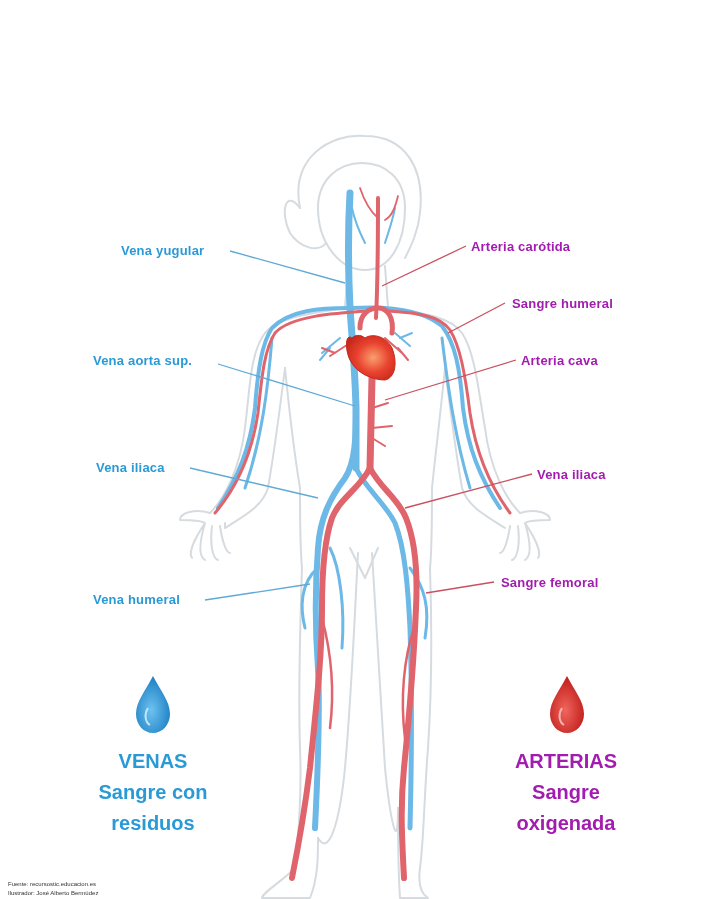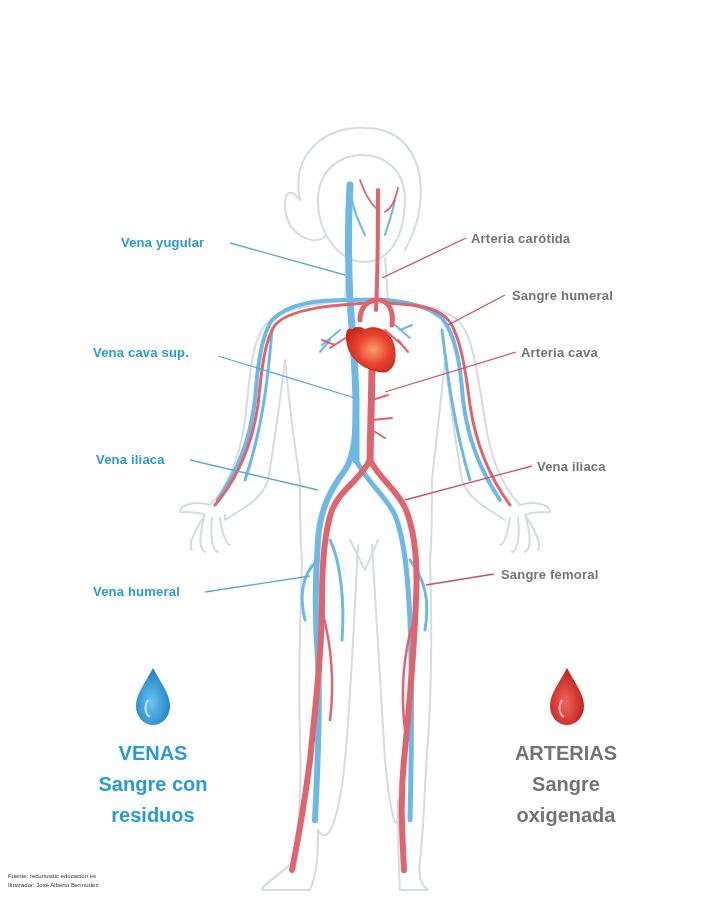--- a/index.html
+++ b/index.html
@@ -1,20 +1,20 @@
 <!DOCTYPE html>
 <html><head>
 <meta charset="utf-8">
 <style>
   html, body { margin: 0; padding: 0; background: #ffffff; }
   body { width: 720px; height: 899px; position: relative; overflow: hidden; font-family: "Liberation Sans", "DejaVu Sans", sans-serif; }
-  #stage { position: absolute; left: 0; top: 0; width: 720px; height: 855px; }
+  #stage { position: absolute; left: 0; top: 8px; width: 720px; height: 855px; }
   .lbl { position: absolute; font-weight: bold; font-size: 13px; white-space: nowrap; letter-spacing: 0.2px; }
   .vein { color: #2a9ad6; }
-  .artery { color: #737373; }
+  .artery { color: #a21caf; }
   .legend { position: absolute; text-align: center; font-weight: bold; font-size: 20px; line-height: 31px; }
   .legend .title { font-size: 20px; }
   .credits { position: absolute; left: 8px; top: 872px; font-size: 6px; line-height: 9px; color: #333; }
 </style>
 </head>
 <body>
 
 <div id="stage">
 
   <svg width="720" height="899" viewBox="0 0 720 899" style="position:absolute;left:0;top:0">
@@ -121,21 +121,21 @@
       <line x1="494" y1="574" x2="426" y2="585" stroke="#c85060"></line>
     </g>
 
     <path d="M153 668 C146 682 136 693 136 706 C136 717 144 725 153 725 C162 725 170 717 170 706 C170 693 160 682 153 668 Z" fill="url(#blueDrop)"></path>
     <path d="M148 700 C144 706 145 714 150 717" stroke="#bfe6fb" stroke-width="2" fill="none"></path>
     <path d="M567 668 C560 682 550 693 550 706 C550 717 558 725 567 725 C576 725 584 717 584 706 C584 693 574 682 567 668 Z" fill="url(#redDrop)"></path>
     <path d="M562 700 C558 706 559 714 564 717" stroke="#f7b3ae" stroke-width="2" fill="none"></path>
   </svg>
 
   <div class="lbl vein" style="left:121px;top:235px">Vena yugular</div>
-  <div class="lbl vein" style="left:93px;top:345px">Vena cava sup.</div>
+  <div class="lbl vein" style="left:93px;top:345px">Vena aorta sup.</div>
   <div class="lbl vein" style="left:96px;top:452px">Vena iliaca</div>
   <div class="lbl vein" style="left:93px;top:584px">Vena humeral</div>
 
   <div class="lbl artery" style="left:471px;top:231px">Arteria carótida</div>
   <div class="lbl artery" style="left:512px;top:288px">Sangre humeral</div>
   <div class="lbl artery" style="left:521px;top:345px">Arteria cava</div>
   <div class="lbl artery" style="left:537px;top:459px">Vena iliaca</div>
   <div class="lbl artery" style="left:501px;top:567px">Sangre femoral</div>
 
   <div class="legend artery" style="left:468px;top:738px;width:196px">

